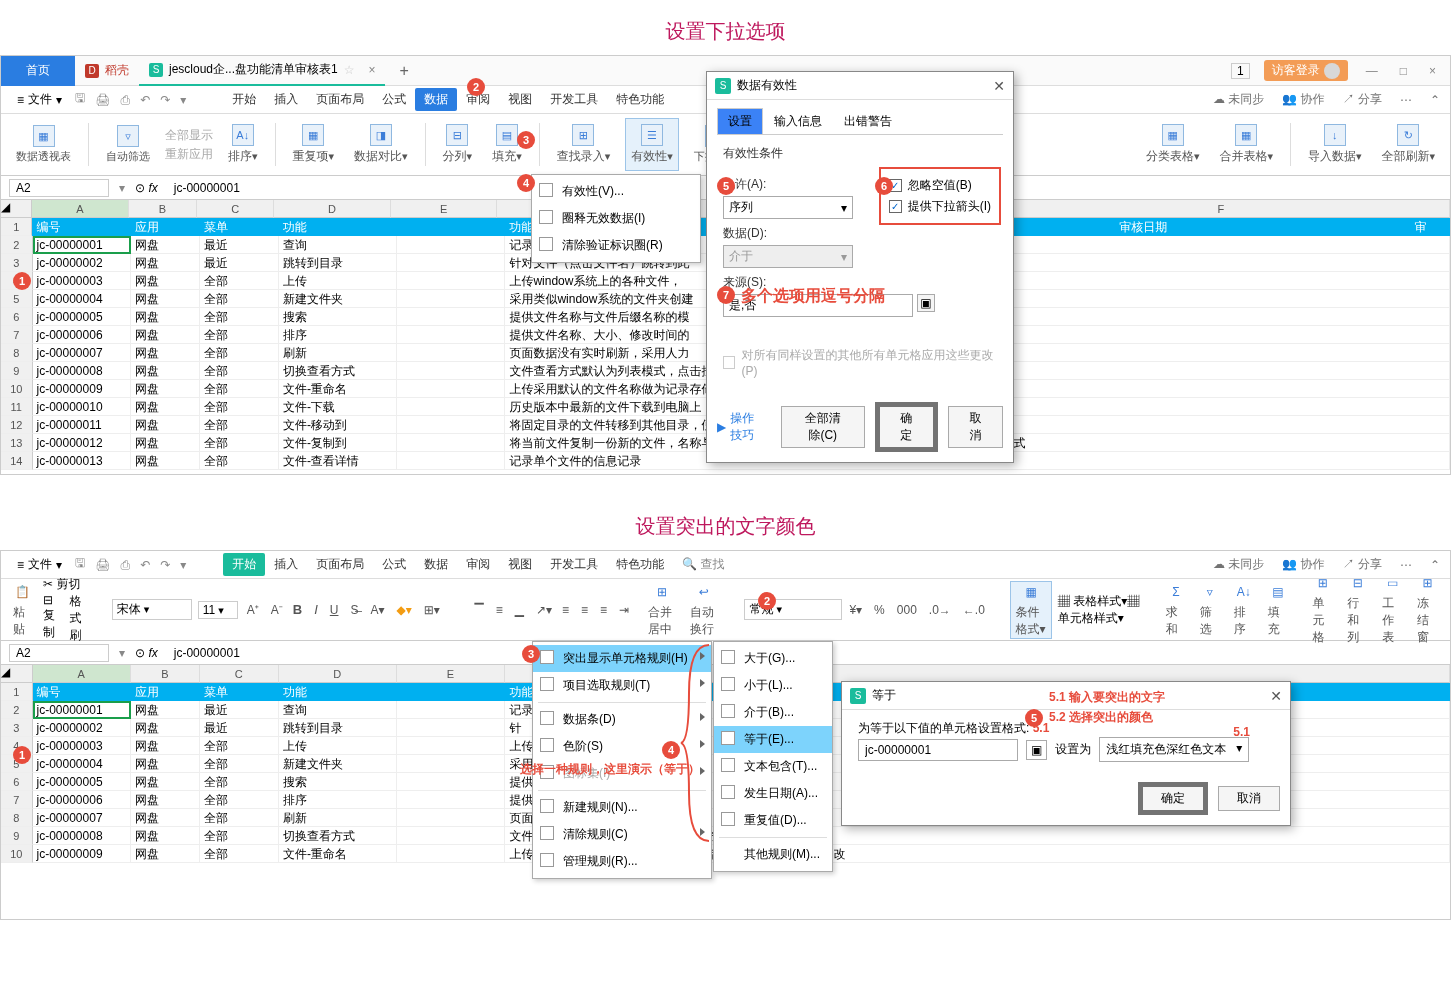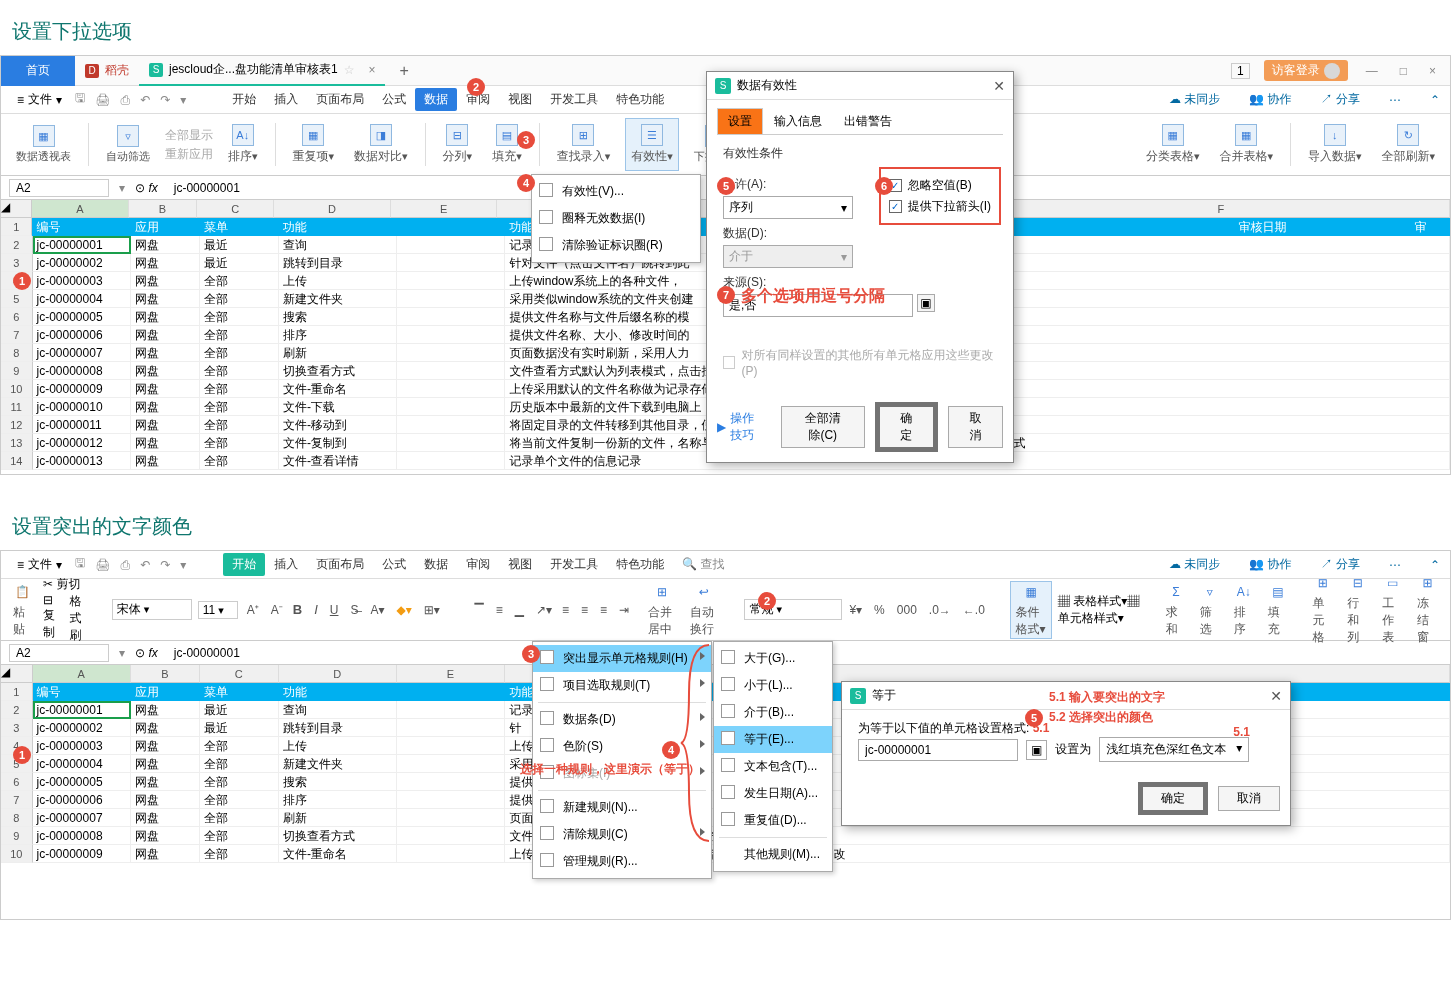--- a/index.html
+++ b/index.html
@@ -1,18 +1,18 @@
 <!DOCTYPE html>
 <html><head>
 <meta charset="utf-8">
 <style>
 *{box-sizing:border-box;margin:0;padding:0;font-family:"Microsoft YaHei",Arial,sans-serif;font-size:12px}
 body{background:#fff}
 .wrap{width:1451px;position:relative}
-.section-title{text-align:left;color:#0f766e;font-size:20px;padding:18px 12px 10px}
+.section-title{text-align:center;color:#be185d;font-size:20px;padding:18px 12px 10px}
 .panel{border:1px solid #ccc;position:relative;margin-bottom:20px}
 
 
 .tabbar{display:flex;align-items:center;height:30px;border-bottom:1px solid #ddd;background:#fafafa}
 .tab-home{background:#2a7de1;color:#fff;padding:0 25px;height:30px;display:flex;align-items:center}
 .tab-doc{display:flex;align-items:center;padding:0 10px;height:30px;gap:6px}
 .tab-doc.dk{color:#c0392b}
 .tab-doc .ico{width:14px;height:14px;background:#1abc9c;border-radius:2px;color:#fff;display:flex;align-items:center;justify-content:center;font-size:10px}
 .tab-doc.dk .ico{background:#c0392b}
 .tab-doc .close{color:#888;margin-left:8px}
@@ -23,21 +23,21 @@
 .winbtn{color:#888;padding:0 4px}
 
 
 .menubar{display:flex;align-items:center;height:28px;padding:0 10px;gap:4px;border-bottom:1px solid #ddd}
 .menubar .file{display:flex;align-items:center;gap:4px;padding:0 6px}
 .qa-ico{color:#888;padding:0 3px}
 .menu-tabs{display:flex;margin-left:30px;gap:0}
 .mtab{padding:3px 9px;color:#333;border-radius:2px}
 .mtab.active-green{background:#1abc9c;color:#fff}
 .mtab.active-blue{background:#2a7de1;color:#fff}
-.menubar-right{margin-left:auto;display:flex;gap:29px;color:#0369a1;align-items:center}
+.menubar-right{margin-left:auto;display:flex;gap:18px;color:#737373;align-items:center}
 
 
 .ribbon{display:flex;height:62px;border-bottom:1px solid #ccc;padding:4px 10px;gap:10px;position:relative}
 .rgroup{display:flex;flex-direction:column;align-items:center;justify-content:center;padding:0 5px;color:#555;gap:2px}
 .rgroup .rico{width:22px;height:22px;border:1px solid #8fb8e0;background:#e8f1fa;display:flex;align-items:center;justify-content:center;font-size:11px;color:#3b7dd8}
 .rsep{width:1px;background:#ddd;margin:5px 2px}
 .rlbl{font-size:11px;white-space:nowrap}
 .ribbon .inline-col{display:flex;flex-direction:column;justify-content:center;gap:2px;font-size:11px;color:#555}
 .dropdown-menu{position:absolute;background:#fff;border:1px solid #aaa;box-shadow:2px 2px 5px rgba(0,0,0,.2);z-index:20;padding:3px 0;font-size:12px}
 .dd-item{padding:5px 18px 5px 30px;position:relative;white-space:nowrap}
@@ -63,21 +63,21 @@
 .hdrrow .cell{background:#00b0f0;color:#fff;border-color:#00b0f0}
 .cell.sel{outline:2px solid #1a9e4b;outline-offset:-2px}
 
 
 .dialog{position:absolute;background:#fff;border:1px solid #888;box-shadow:3px 3px 10px rgba(0,0,0,.3);z-index:30}
 .dlg-title{display:flex;align-items:center;padding:5px 8px;border-bottom:1px solid #ddd}
 .dlg-title .sico{width:16px;height:16px;background:#1abc9c;border-radius:2px;margin-right:6px;display:flex;align-items:center;justify-content:center;color:#fff;font-size:10px}
 .dlg-title .dclose{margin-left:auto;font-size:14px;color:#555}
 .dlg-tabs{display:flex;padding:8px 10px 0}
 .dlg-tab{padding:4px 10px;border:1px solid transparent;border-bottom:none}
-.dlg-tab.act{border-color:#ccc;background:#f97316}
+.dlg-tab.act{border-color:#ccc;background:#3b82f6}
 .dlg-body{padding:10px 16px}
 .fldrow{margin:6px 0}
 .fldlbl{font-size:12px;color:#333;margin-bottom:3px}
 .fldinp{width:130px;border:1px solid #aaa;padding:2px 5px;background:#fff;display:flex;justify-content:space-between;align-items:center}
 .fldinp.dis{background:#eee;color:#999}
 .chkrow{display:flex;align-items:center;gap:6px;margin:4px 0}
 .chk{width:13px;height:13px;border:1px solid #666;display:flex;align-items:center;justify-content:center;color:#0066cc;font-size:10px}
 .redbox{border:2px solid #e74c3c;padding:4px 8px}
 .src-inp{width:190px;border:1px solid #aaa;padding:2px 5px;display:flex;justify-content:space-between}
 .src-btn{width:18px;height:18px;border:1px solid #aaa;background:#f5f5f5;display:flex;align-items:center;justify-content:center}
@@ -266,21 +266,21 @@
         <div class="colh cF" style="width:960px;text-align:left;padding-left:720px">F</div>
       </div>
       <div class="gridrow hdrrow">
         <div class="rowh">1</div>
         <div class="cell cA">编号</div>
         <div class="cell cB">应用</div>
         <div class="cell cC">菜单</div>
         <div class="cell cD">功能</div>
         <div class="cell cE"></div>
         <div class="cell" style="width:620px">功能描述</div>
-        <div class="cell" style="width:300px;text-align:center">审核日期</div>
+        <div class="cell" style="width:300px;">审核日期</div>
         <div class="cell" style="width:40px">审</div>
       </div>
       <div id="rows1">
           <div class="gridrow">
             <div class="rowh">2</div>
       <div class="cell cA sel">jc-00000001</div>
       <div class="cell cB">网盘</div>
       <div class="cell cC">最近</div>
       <div class="cell cD">查询</div>
       <div class="cell cE"></div>

